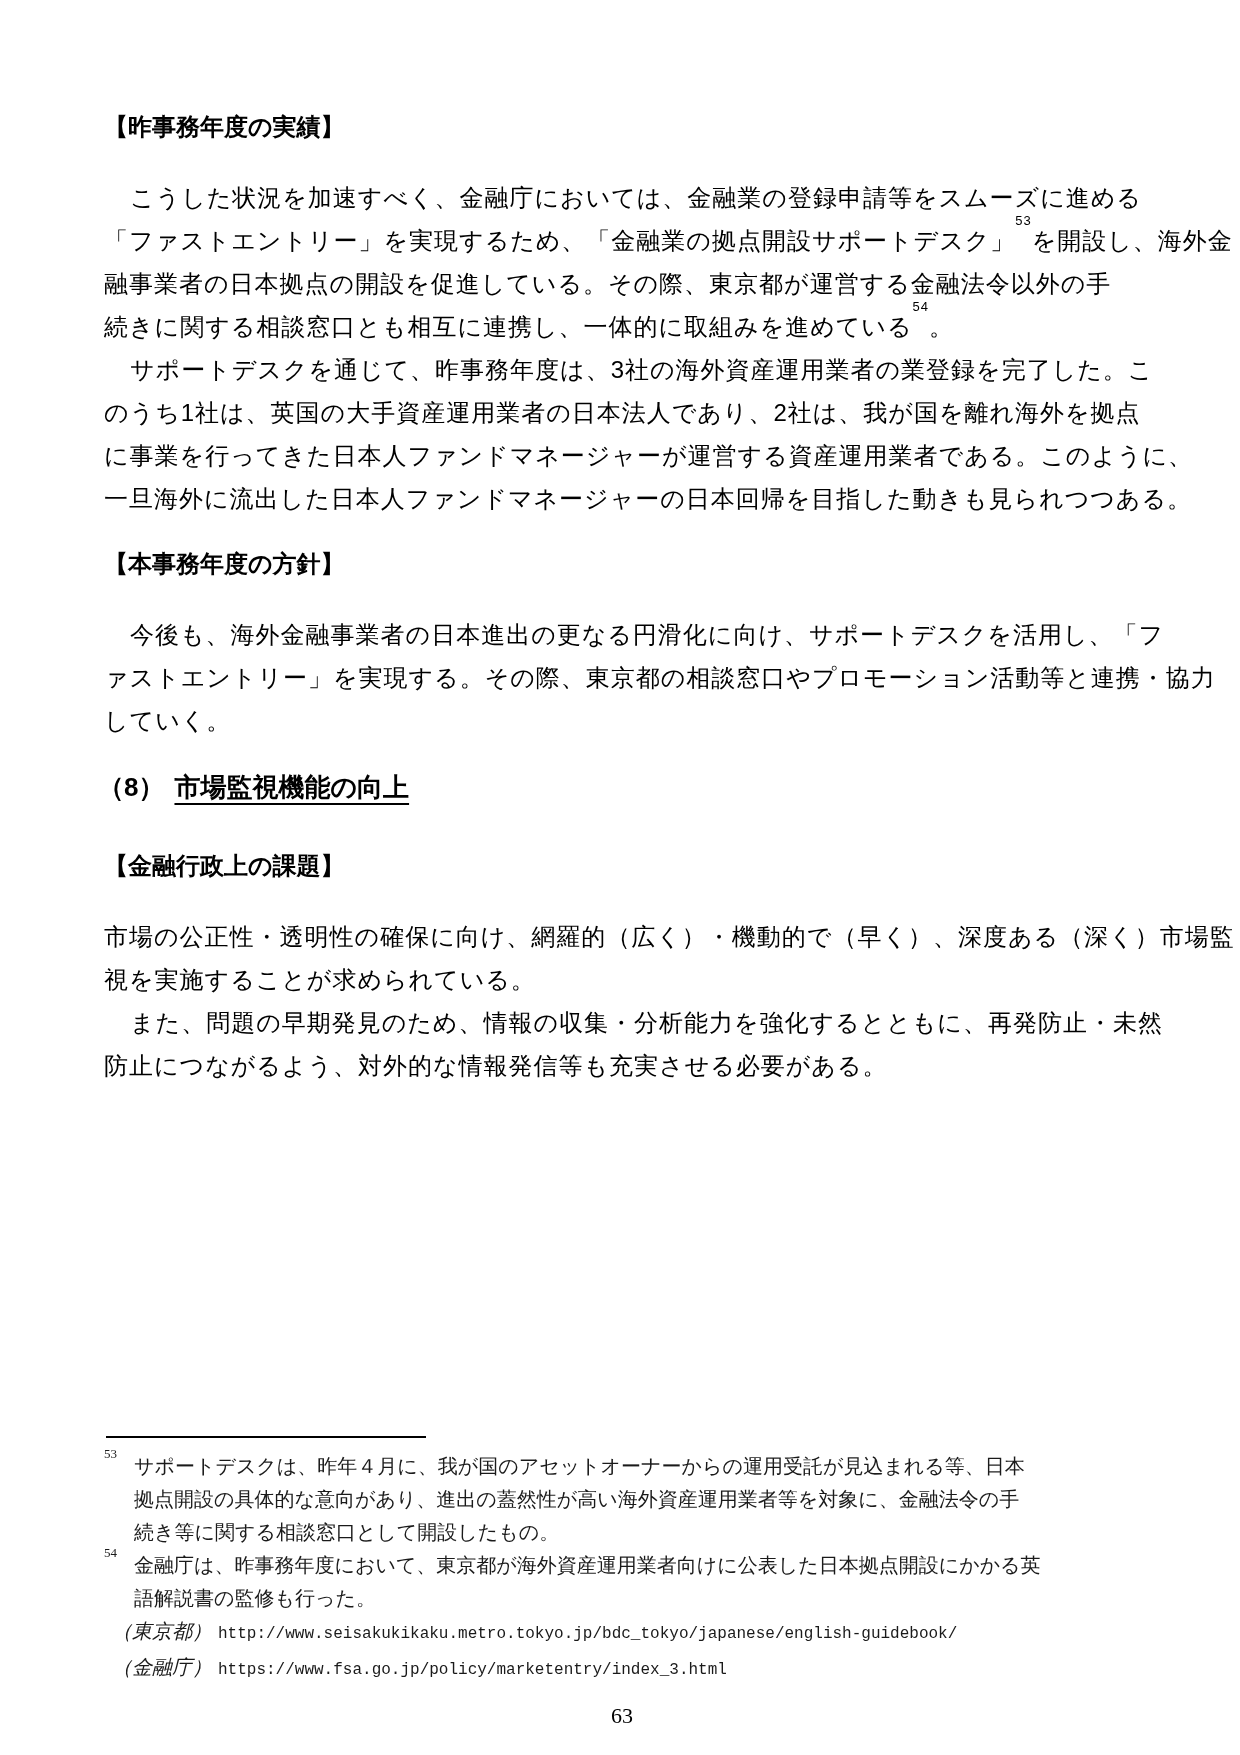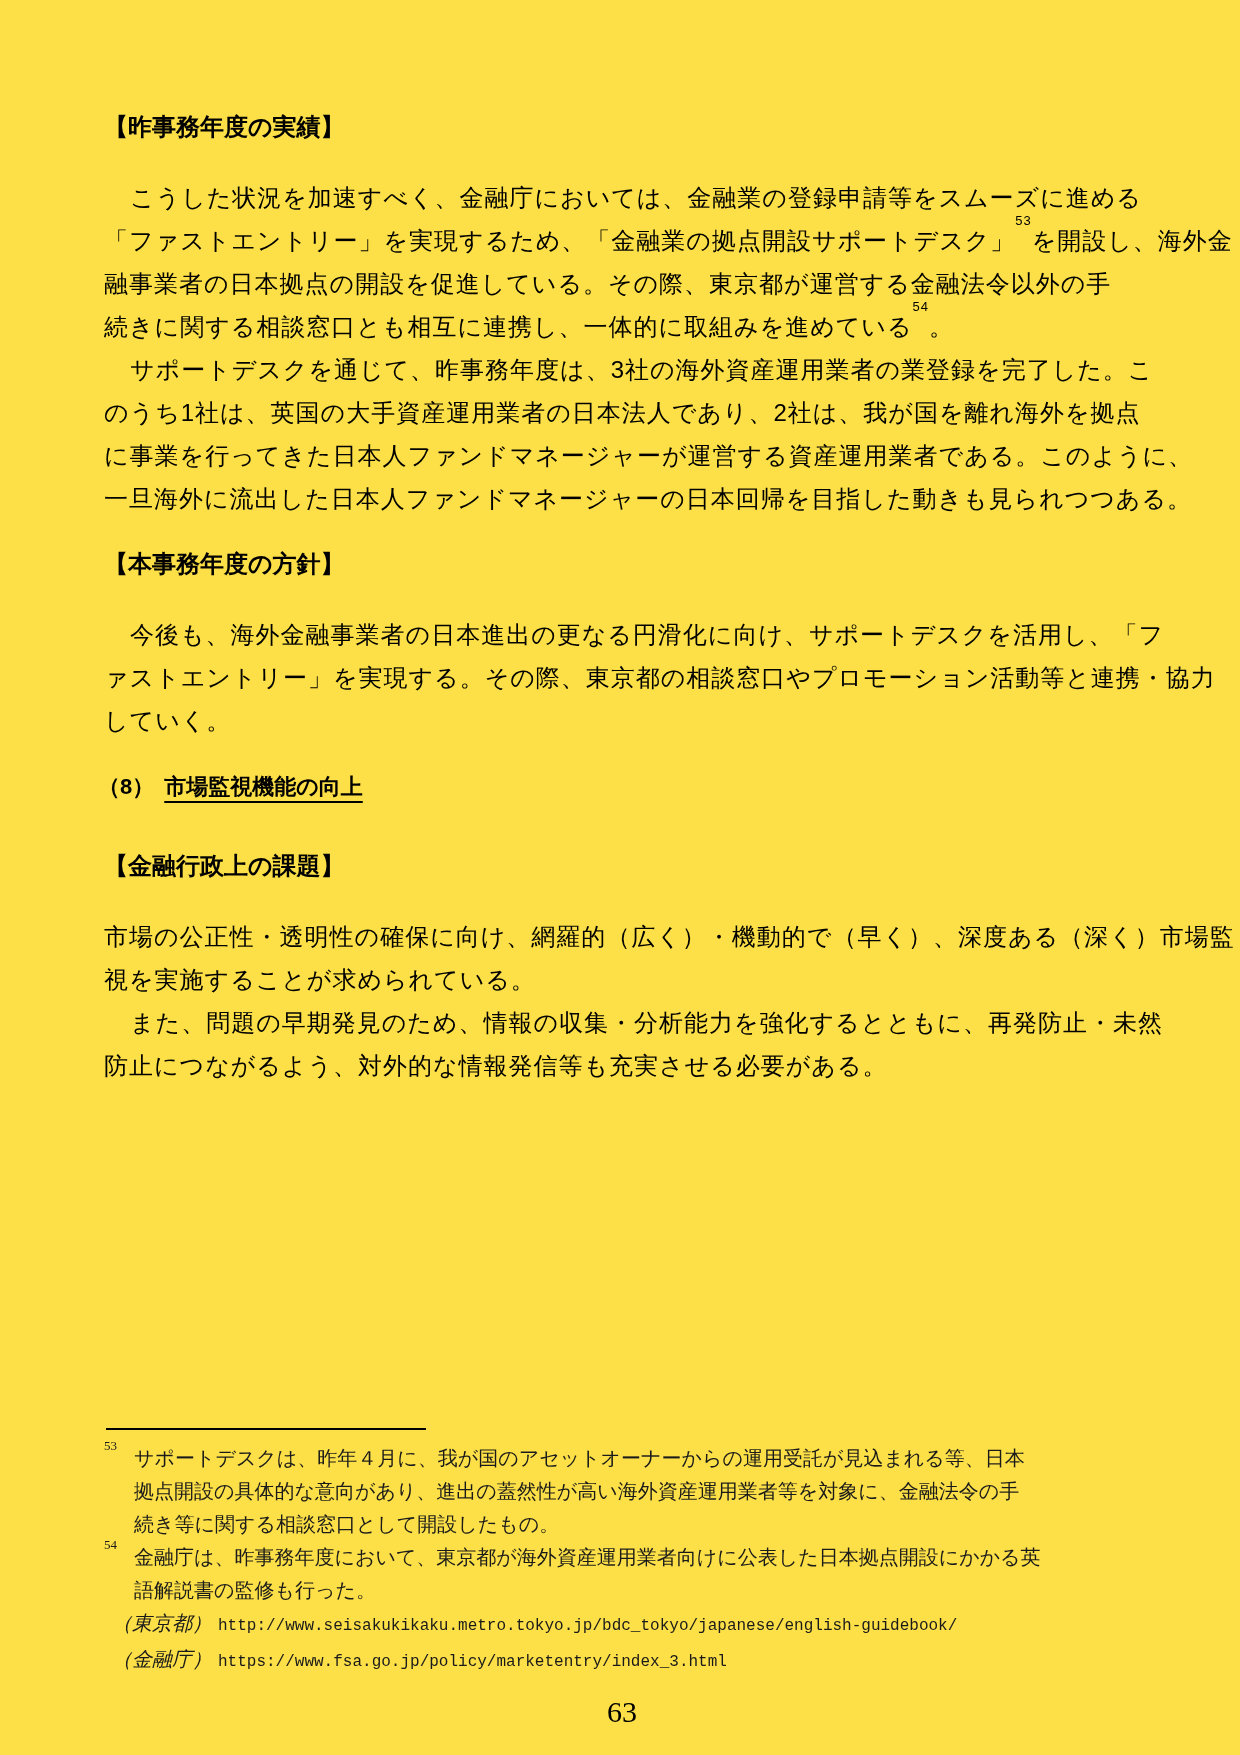--- a/index.html
+++ b/index.html
@@ -2,21 +2,21 @@
 <html><head>
 <meta charset="utf-8">
 <style>
   * { margin: 0; padding: 0; box-sizing: border-box; }
   html, body { background: #e8e8e8; }
   body { display: flex; justify-content: center; }
 
   .page {
     width: 1240px;
     height: 1755px;
-    background: #fde047;
+    background: #ffffff;
     color: #000000;
     padding: 105px 100px 26px 104px;
     display: flex;
     flex-direction: column;
     font-family: "Liberation Sans", "DejaVu Sans", sans-serif;
     overflow: hidden;
   }
 
   
   .jp-heading {
@@ -40,21 +40,21 @@
   .line sup, .sup-ref {
     font-size: 13px;
     line-height: 0;
     vertical-align: top;
     position: relative;
     top: 2px;
   }
 
   
   .section-title {
-    font-size: 22px;
+    font-size: 26px;
     font-weight: bold;
     line-height: 46px;
     margin-left: -6px;
     margin-bottom: 34px;
     white-space: nowrap;
   }
   .paragraph + .section-title { margin-top: 22px; }
   .section-number { margin-right: 10px; }
   .section-title-text {
     text-decoration: underline;
@@ -95,21 +95,21 @@
   .fn-url {
     font-family: "Liberation Mono", "DejaVu Sans Mono", monospace;
     font-size: 16px;
     letter-spacing: 0;
   }
 
   
   .page-number {
     text-align: center;
     font-family: "Liberation Serif", "DejaVu Serif", serif;
-    font-size: 30px;
+    font-size: 22px;
     margin-top: 16px;
   }
 </style>
 </head>
 <body>
 
 <div class="page">
   <div id="content">
       <div class="jp-heading">【昨事務年度の実績】</div>
       <div class="paragraph">

